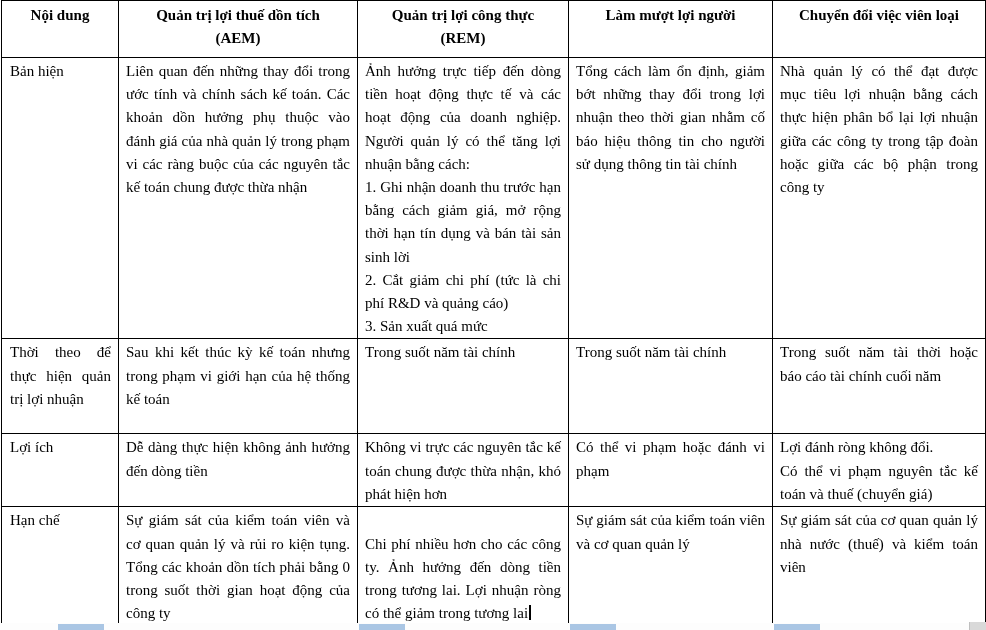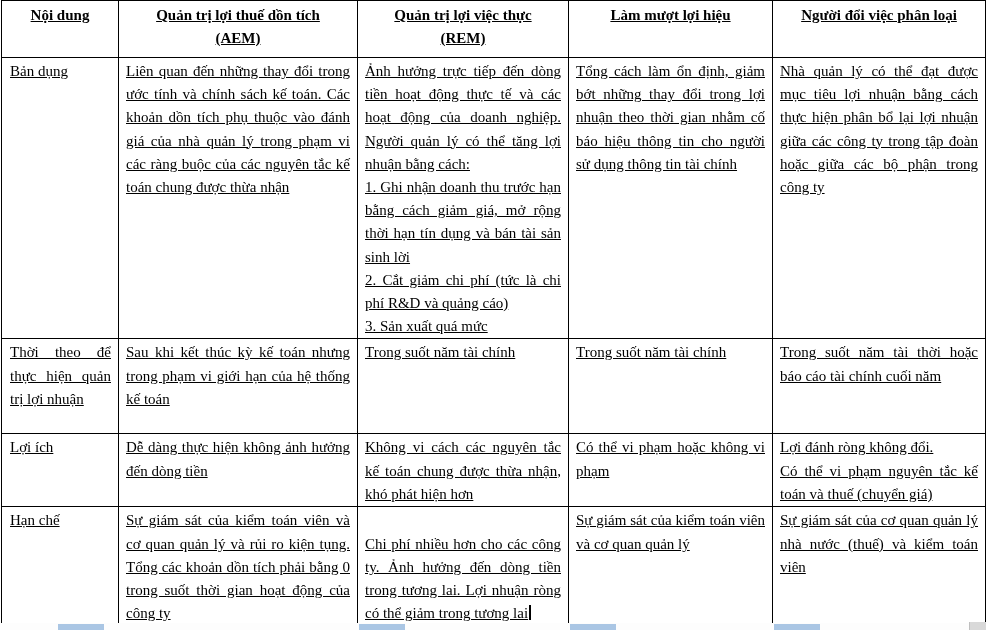--- a/index.html
+++ b/index.html
@@ -14,21 +14,20 @@
     overflow: hidden;
     background: #ffffff;
     font-family: "Liberation Serif", "DejaVu Serif", serif;
     color: #000000;
   }
   table.doc-table {
     border-collapse: collapse;
     table-layout: fixed;
     width: 984px;
     margin: 0 16px 0 1px;
-    text-decoration: underline;
   }
   .doc-table th, .doc-table td {
     border: 1.5px solid #000000;
     vertical-align: top;
     font-size: 15px;
     line-height: 23.2px;
     white-space: pre-line;
     overflow: hidden;
   }
   .doc-table th {
@@ -96,49 +95,49 @@
       <col style="width:239px">
       <col style="width:211px">
       <col style="width:204px">
       <col style="width:213px">
     </colgroup>
     <thead>
       <tr>
         <th>Nội dung</th>
         <th>Quản trị lợi thuế dồn tích
 (AEM)</th>
-        <th>Quản trị lợi việc thực
+        <th>Quản trị lợi công thực
 (REM)</th>
-        <th>Làm mượt lợi hiệu</th>
-        <th>Người đổi việc phân loại</th>
+        <th>Làm mượt lợi người</th>
+        <th>Chuyển đổi việc viên loại</th>
       </tr>
     </thead>
     <tbody>
       <tr class="r0">
-        <td class="rowlabel">Bản dụng</td>
-        <td>Liên quan đến những thay đổi trong ước tính và chính sách kế toán. Các khoản dồn tích phụ thuộc vào đánh giá của nhà quản lý trong phạm vi các ràng buộc của các nguyên tắc kế toán chung được thừa nhận</td>
+        <td class="rowlabel">Bản hiện</td>
+        <td>Liên quan đến những thay đổi trong ước tính và chính sách kế toán. Các khoản dồn hưởng phụ thuộc vào đánh giá của nhà quản lý trong phạm vi các ràng buộc của các nguyên tắc kế toán chung được thừa nhận</td>
         <td>Ảnh hưởng trực tiếp đến dòng tiền hoạt động thực tế và các hoạt động của doanh nghiệp. Người quản lý có thể tăng lợi nhuận bằng cách:
 1. Ghi nhận doanh thu trước hạn bằng cách giảm giá, mở rộng thời hạn tín dụng và bán tài sản sinh lời
 2. Cắt giảm chi phí (tức là chi phí R&amp;D và quảng cáo)
 3. Sản xuất quá mức</td>
         <td>Tổng cách làm ổn định, giảm bớt những thay đổi trong lợi nhuận theo thời gian nhằm cố báo hiệu thông tin cho người sử dụng thông tin tài chính</td>
         <td>Nhà quản lý có thể đạt được mục tiêu lợi nhuận bằng cách thực hiện phân bổ lại lợi nhuận giữa các công ty trong tập đoàn hoặc giữa các bộ phận trong công ty</td>
       </tr>
       <tr class="r1">
         <td class="rowlabel">Thời theo để thực hiện quản trị lợi nhuận</td>
         <td>Sau khi kết thúc kỳ kế toán nhưng trong phạm vi giới hạn của hệ thống kế toán</td>
         <td>Trong suốt năm tài chính</td>
         <td>Trong suốt năm tài chính</td>
         <td>Trong suốt năm tài thời hoặc báo cáo tài chính cuối năm</td>
       </tr>
       <tr class="r2">
         <td class="rowlabel">Lợi ích</td>
         <td>Dễ dàng thực hiện không ảnh hưởng đến dòng tiền</td>
-        <td>Không vi cách các nguyên tắc kế toán chung được thừa nhận, khó phát hiện hơn</td>
-        <td>Có thể vi phạm hoặc không vi phạm</td>
+        <td>Không vi trực các nguyên tắc kế toán chung được thừa nhận, khó phát hiện hơn</td>
+        <td>Có thể vi phạm hoặc đánh vi phạm</td>
         <td>Lợi đánh ròng không đổi.
 Có thể vi phạm nguyên tắc kế toán và thuế (chuyển giá)</td>
       </tr>
       <tr class="r3">
         <td class="rowlabel">Hạn chế</td>
         <td>Sự giám sát của kiểm toán viên và cơ quan quản lý và rủi ro kiện tụng. Tổng các khoản dồn tích phải bằng 0 trong suốt thời gian hoạt động của công ty</td>
         <td>
           <span>Chi phí nhiều hơn cho các công ty. Ảnh hưởng đến dòng tiền trong tương lai. Lợi nhuận ròng có thể giảm trong tương lai</span><span class="caret"></span>
         </td>
         <td>Sự giám sát của kiểm toán viên và cơ quan quản lý</td>

